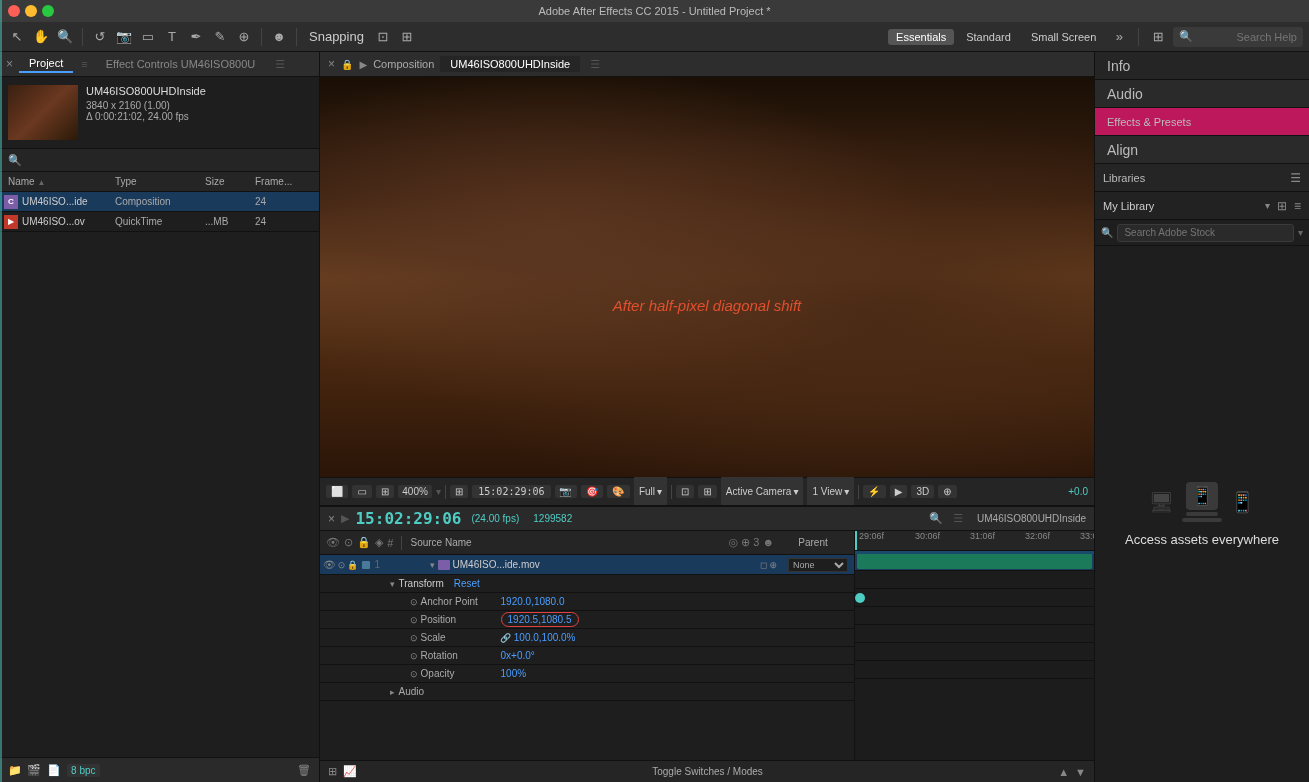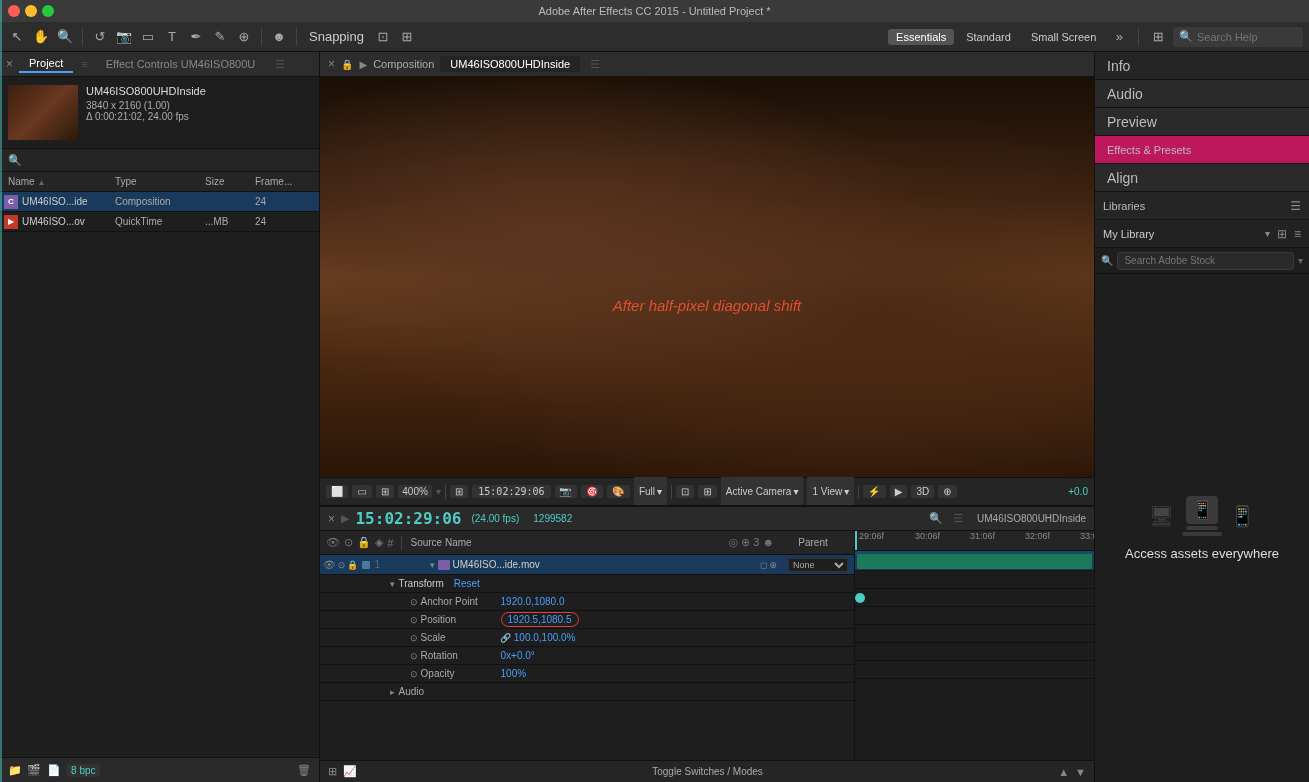--- a/index.html
+++ b/index.html
@@ -80,20 +80,21 @@
       gap: 4px;
       height: 20px;
     }
     .search-area input {
       background: transparent;
       border: none;
       color: #ccc;
       font-size: 11px;
       outline: none;
       width: 100px;
+      text-align: right;
     }
 
     
     .main-layout {
       display: flex;
       height: calc(782px - 22px - 30px);
     }
 
     
     .left-panel {
@@ -858,21 +859,20 @@
       </div>
     </div>
   </div>
 
   <div class="right-panel">
 
     <div class="right-tab section-header">Info</div>
 
     <div class="right-tab">Audio</div>
 
-    <div class="right-tab">Preview</div>
 
     <div class="effects-presets-header">Effects &amp; Presets</div>
 
     <div class="right-tab">Align</div>
 
     <div class="libraries-section">
       <div class="libraries-header">
         <span class="libraries-title">Libraries</span>
         <div class="libraries-controls">
           <span style="color:#888;cursor:pointer;font-size:12px;">☰</span>

